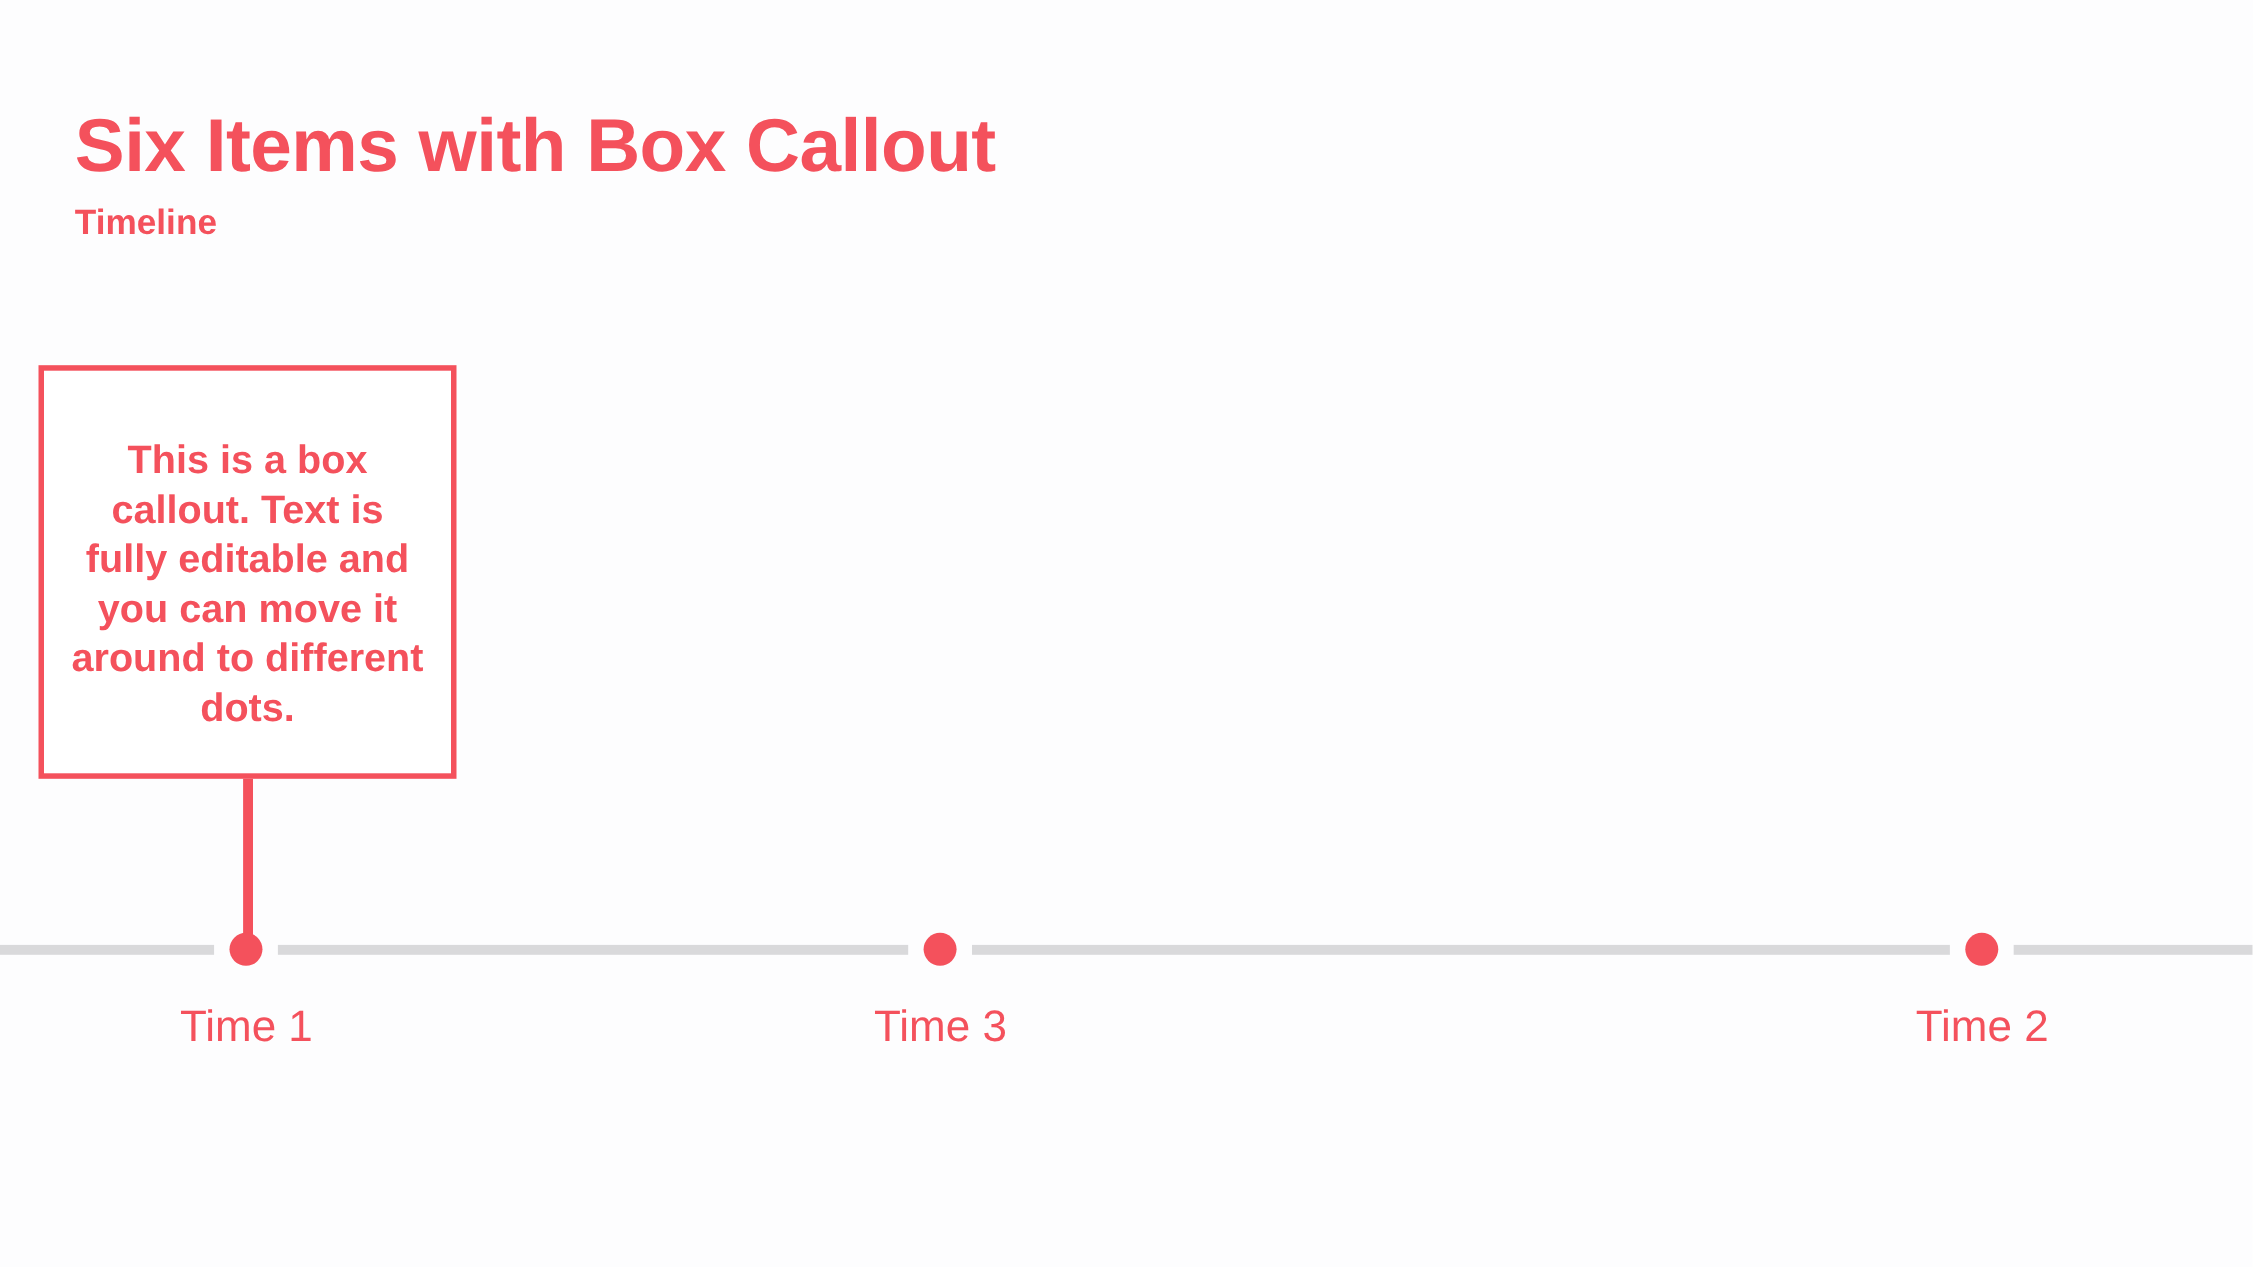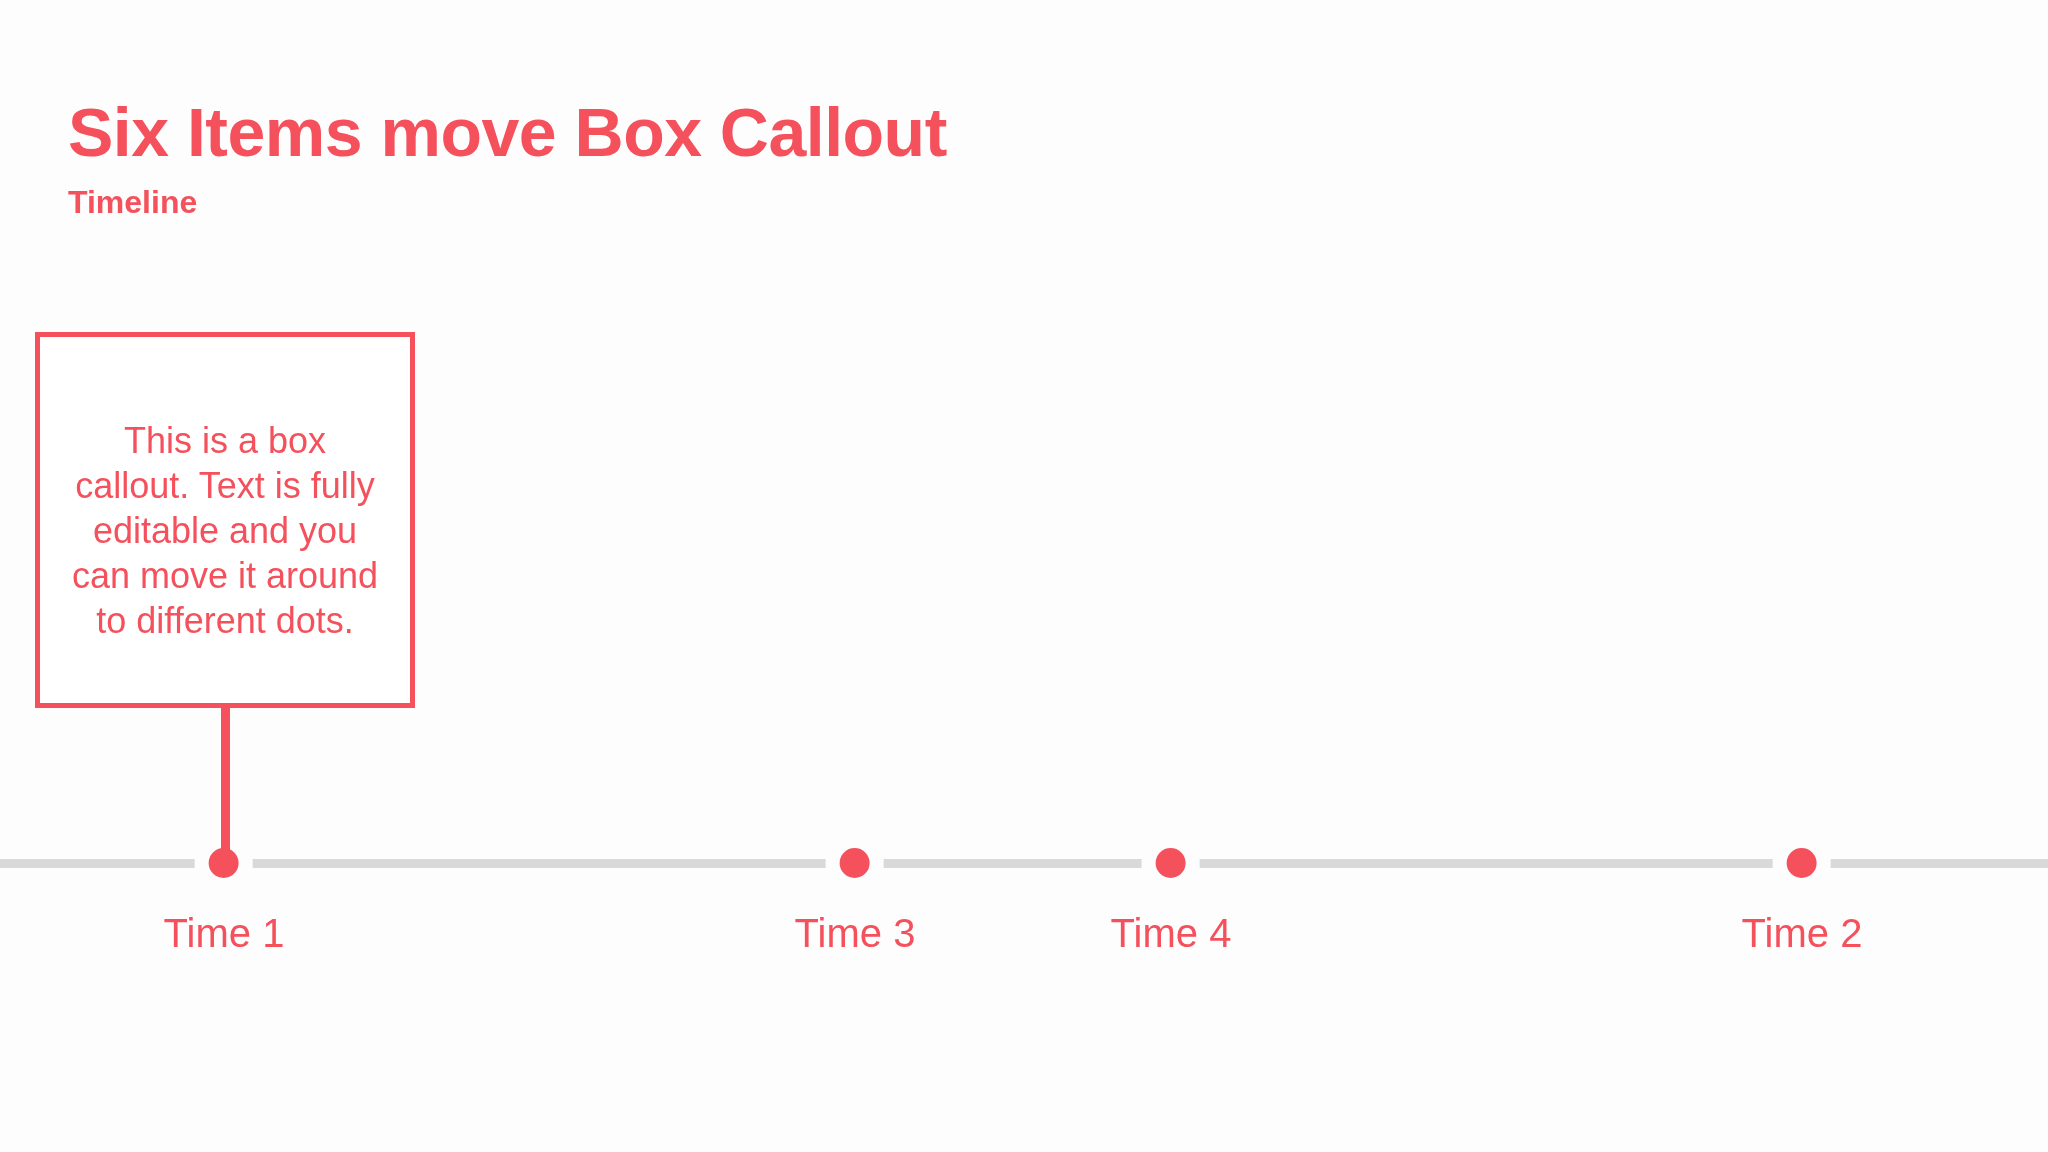--- a/index.html
+++ b/index.html
@@ -58,21 +58,21 @@
     border:5px solid var(--accent);
     display:flex;
     align-items:center;
     justify-content:center;
     padding:0 22px;
     z-index:4;
   }
   .callout-text{
     color:var(--accent);
     font-size:36px;
-    font-weight:normal;
+    font-weight:bold;
     line-height:45px;
     text-align:center;
     margin-top:20px;
   }
   
   .timeline-line{
     position:absolute;
     left:0;
     top:859px;
     width:2048px;
@@ -116,21 +116,21 @@
     font-weight:normal;
     white-space:nowrap;
   }
 </style>
 </head>
 <body>
 
 <div class="stage">
 
   <div class="header">
-    <h1 class="title">Six Items move Box Callout</h1>
+    <h1 class="title">Six Items with Box Callout</h1>
     <h2 class="subtitle">Timeline</h2>
   </div>
 
   <div class="timeline-line"></div>
 
   <div class="callout-connector"></div>
 
   <div class="callout-box">
     <div class="callout-text">This is a box callout. Text is fully editable and you can move it around to different dots.</div>
   </div>
@@ -139,24 +139,20 @@
     <span class="timeline-dot"></span>
     <span class="timeline-label">Time 1</span>
   </div>
 
 
   <div class="timeline-item" style="left:855px">
     <span class="timeline-dot"></span>
     <span class="timeline-label">Time 3</span>
   </div>
 
-  <div class="timeline-item" style="left:1171px">
-    <span class="timeline-dot"></span>
-    <span class="timeline-label">Time 4</span>
-  </div>
 
 
   <div class="timeline-item" style="left:1802px">
     <span class="timeline-dot"></span>
     <span class="timeline-label">Time 2</span>
   </div>
 
 </div>
 
 </body></html>

